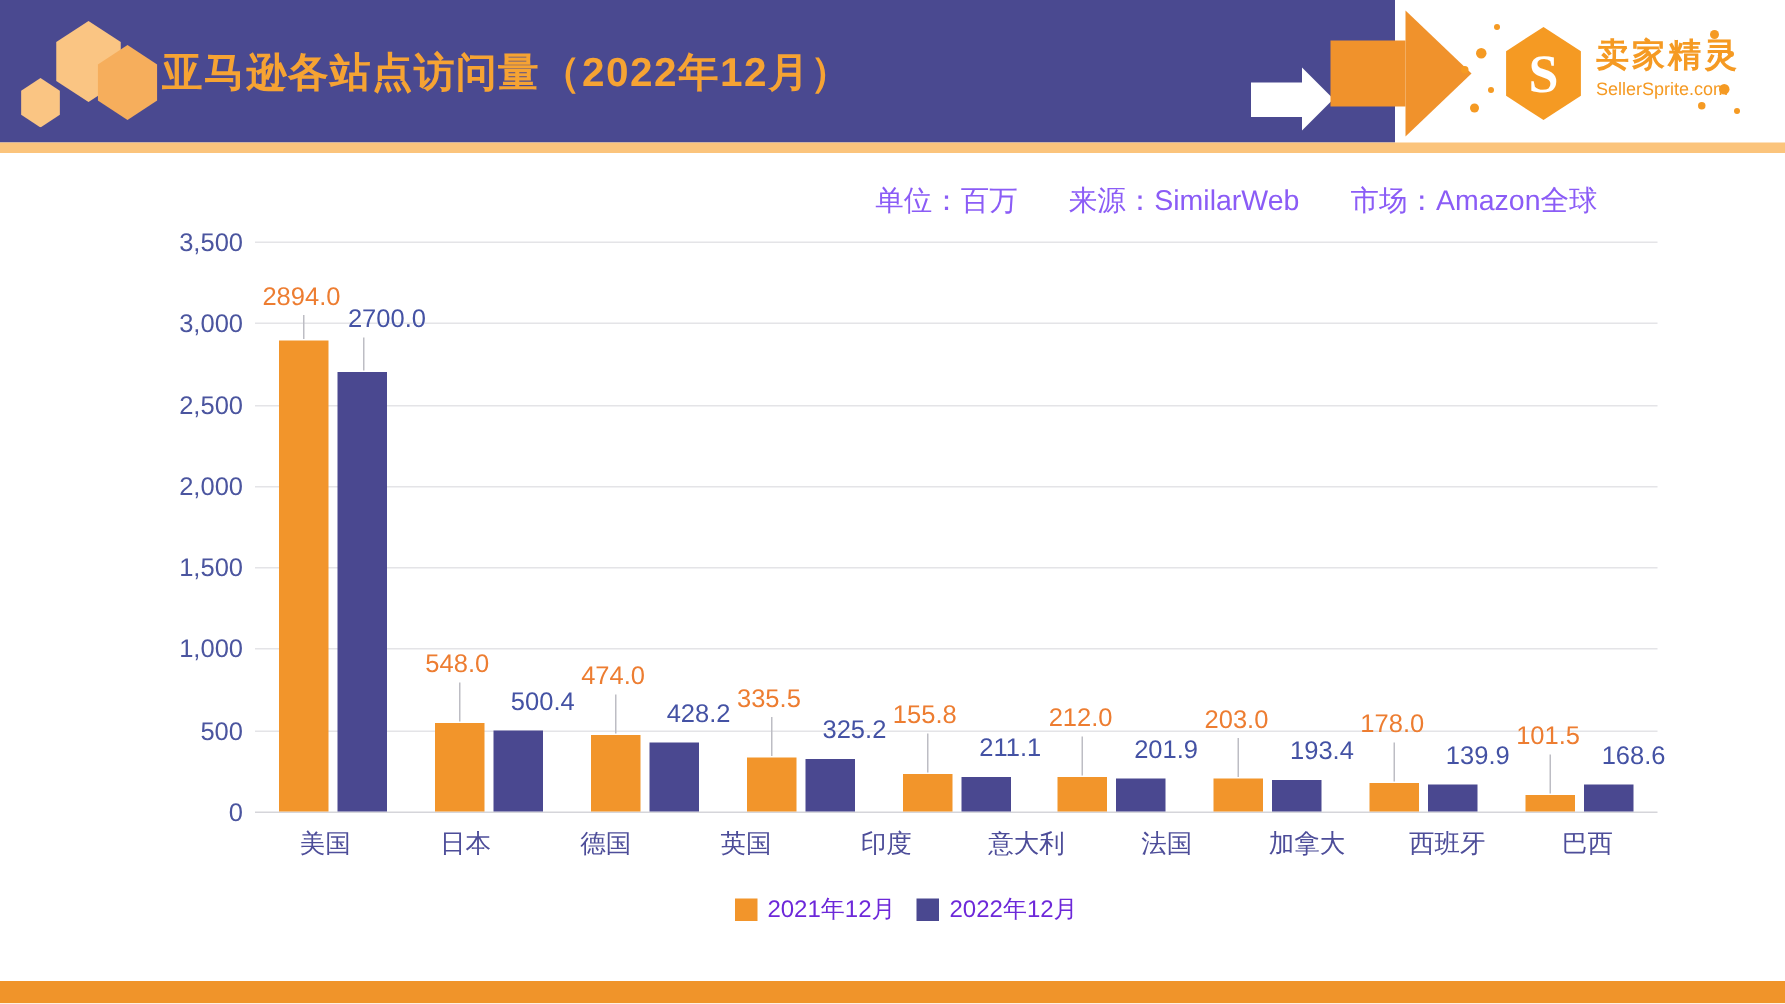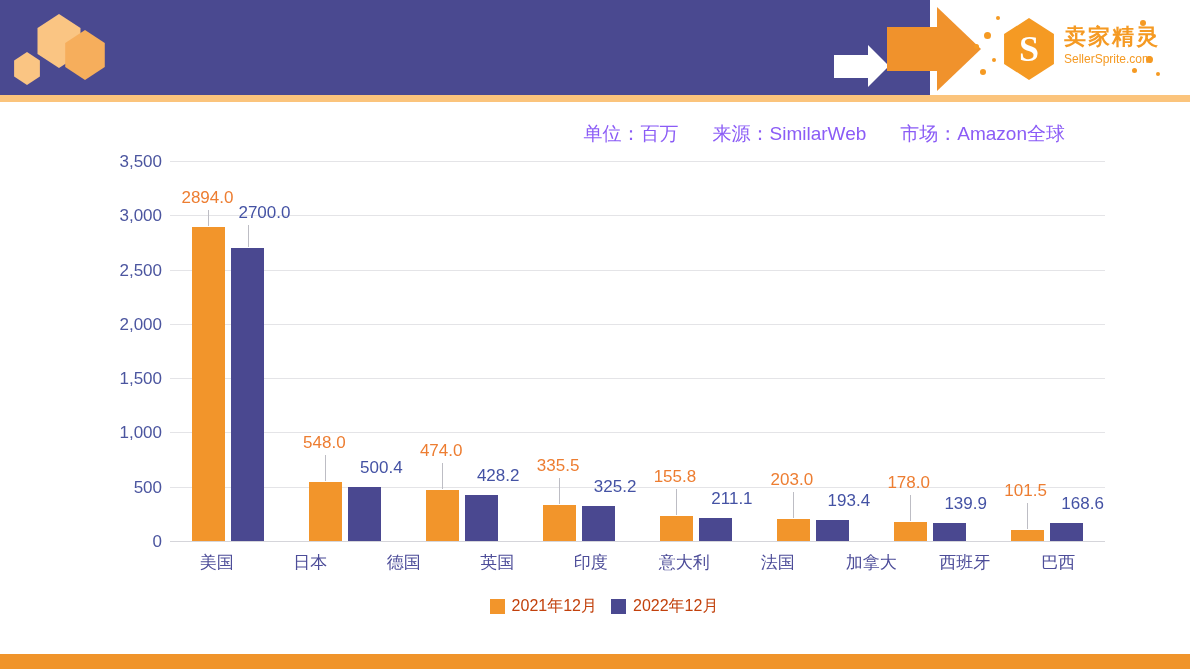--- a/index.html
+++ b/index.html
@@ -56,35 +56,36 @@
   .val-label.s0 { color:#ED7D31; left:50%; }
   .val-label.s1 { color:#4452A4; left:50%; }
   .leader { position:absolute; width:1px; background:#BDBDC4; }
   .x-axis-row { display:flex; margin-left:67px; margin-top:9px; }
   .x-cat { flex:1; text-align:center; color:#4D4D99; font-size:17px; }
 
   
   .legend { display:flex; justify-content:center; gap:14px; margin:22px 85px 0 103px; }
   .legend-item { display:flex; align-items:center; gap:7px; cursor:default; }
   .legend-swatch { width:15px; height:15px; }
-  .legend-label { color:#c2410c; font-size:16px; }
+  .legend-label { color:#6d28d9; font-size:16px; }
 
   
   .footer-strip { position:absolute; left:0; bottom:0; width:100%; height:15px; background:#F0942A; }
 </style>
 </head>
 <body>
 
 <div class="page">
 
   <div class="header">
     <div class="header-purple"></div>
     <div class="hex hex-1"></div>
     <div class="hex hex-2"></div>
     <div class="hex hex-3"></div>
+    <div class="page-title">亚马逊各站点访问量（2022年12月）</div>
     <div class="arrow-white">
       <div class="body"></div>
         <div class="head"></div>
     </div>
     <div class="arrow-orange">
       <div class="body"></div>
         <div class="head"></div>
     </div>
     <div class="logo">
       <div class="dot" style="left:2px;top:30px;width:5px;height:5px"></div>
@@ -164,20 +165,27 @@
               <span class="val-label s1" style="bottom: 45px; transform: translateX(calc(-50% + 36px));">325.2</span>
             </div>
             <div class="bar-group">
               <div class="bar s0" style="height: 25px; background: rgb(242, 149, 43);"></div>
               <span class="val-label s0" style="bottom: 55px; transform: translateX(calc(-50% - 21px));">155.8</span>
               <div class="leader" style="bottom: 27px; height: 26px; left: calc(50% - 20px);"></div>
               <div class="bar s1" style="height: 23px; background: rgb(74, 72, 144);"></div>
               <span class="val-label s1" style="bottom: 33px; transform: translateX(calc(-50% + 36px));">211.1</span>
             </div>
             <div class="bar-group">
+              <div class="bar s0" style="height: 23px; background: rgb(242, 149, 43);"></div>
+              <span class="val-label s0" style="bottom: 53px; transform: translateX(calc(-50% - 21px));">212.0</span>
+              <div class="leader" style="bottom: 25px; height: 26px; left: calc(50% - 20px);"></div>
+              <div class="bar s1" style="height: 22px; background: rgb(74, 72, 144);"></div>
+              <span class="val-label s1" style="bottom: 32px; transform: translateX(calc(-50% + 36px));">201.9</span>
+            </div>
+            <div class="bar-group">
               <div class="bar s0" style="height: 22px; background: rgb(242, 149, 43);"></div>
               <span class="val-label s0" style="bottom: 52px; transform: translateX(calc(-50% - 21px));">203.0</span>
               <div class="leader" style="bottom: 24px; height: 26px; left: calc(50% - 20px);"></div>
               <div class="bar s1" style="height: 21px; background: rgb(74, 72, 144);"></div>
               <span class="val-label s1" style="bottom: 31px; transform: translateX(calc(-50% + 36px));">193.4</span>
             </div>
             <div class="bar-group">
               <div class="bar s0" style="height: 19px; background: rgb(242, 149, 43);"></div>
               <span class="val-label s0" style="bottom: 49px; transform: translateX(calc(-50% - 21px)); text-align: center;">178.0</span>
               <div class="leader" style="bottom: 21px; height: 26px; left: calc(50% - 20px);"></div>

